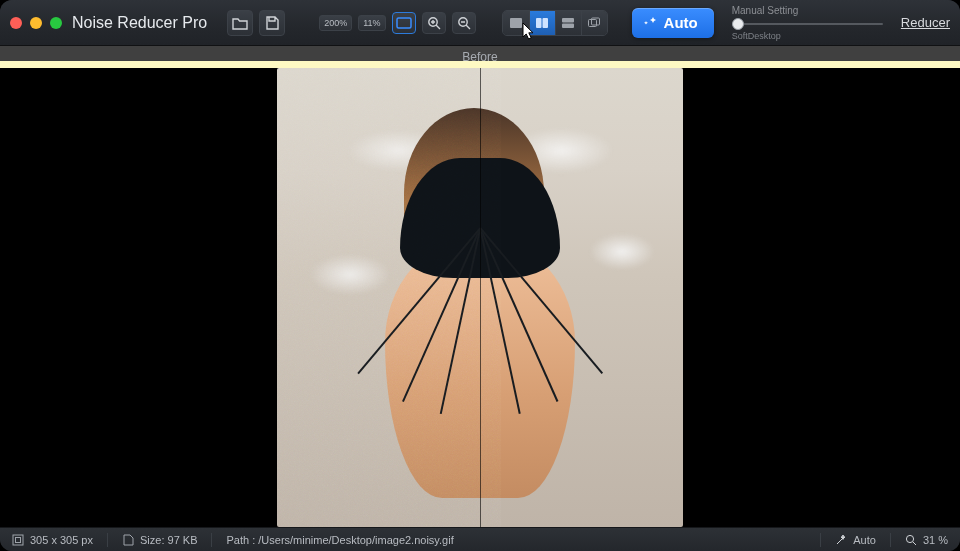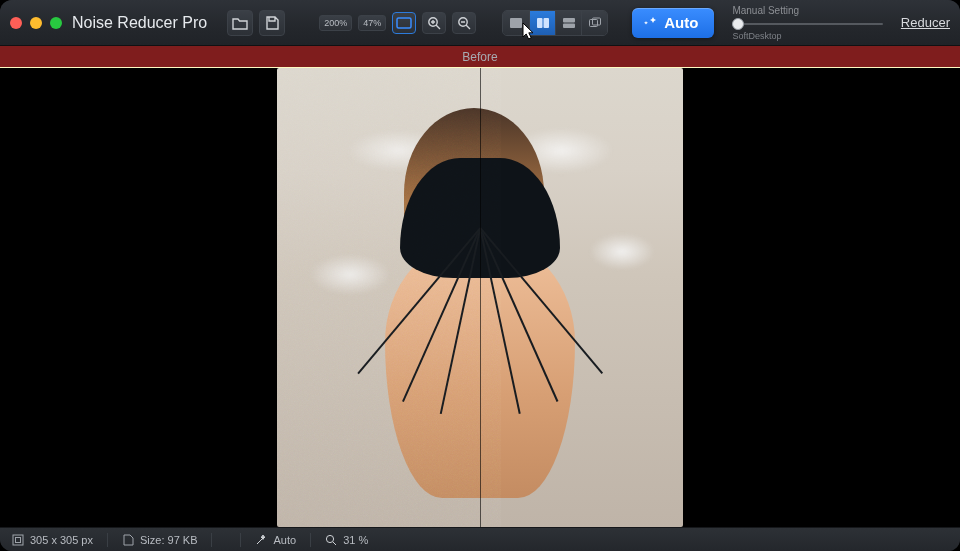--- a/index.html
+++ b/index.html
@@ -32,21 +32,21 @@
 #manual{margin-left:18px;flex:1;display:flex;flex-direction:column;justify-content:center;max-width:240px}
 #manual .lbl{font-size:10px;color:#8c8f94;margin-bottom:2px}
 #slider{position:relative;height:12px}
 #slider .track{position:absolute;top:5px;left:0;right:0;height:2px;background:#55595f;border-radius:2px}
 #slider .thumb{position:absolute;top:0;left:0;width:12px;height:12px;border-radius:50%;background:#e9ebee;border:1px solid #9aa0a7;cursor:pointer}
 #slider-labels{display:flex;font-size:9px;color:#7d8187;margin-top:1px}
 
 #feedback{margin-left:18px;text-decoration:underline;color:#d7d9dd;font-size:13px;cursor:pointer}
 
 
-#ba-header{height:22px;background:#7f1d1d;display:flex;color:#a7abb1;font-size:12px;border-bottom:1px solid #fef9c3}
+#ba-header{height:22px;background:#404040;display:flex;color:#a7abb1;font-size:12px;border-bottom:7px solid #fef9c3}
 #ba-header div{flex:1;text-align:center;line-height:22px}
 
 
 #canvas{position:absolute;top:68px;left:0;right:0;bottom:24px;background:#000;display:flex;align-items:center;justify-content:center}
 #photo{width:406px;height:459px;position:relative;overflow:hidden;border-radius:2px;
   background:
    
    linear-gradient(180deg,#dcd7cd 0%,#d8d1c7 22%,#cfc6ba 45%,#bfb4a8 100%);
 }
 
@@ -114,21 +114,21 @@
       </div>
       <div class="tb-btn">
         <svg width="14" height="14" viewBox="0 0 14 14">
             <path d="M2 1h8l3 3v9H2z M4 1v4h6V1" fill="none" stroke="#cfd2d6" stroke-width="1.4"></path>
           </svg>
       </div>
     </div>
 
     <div class="tb-group" style="margin-left:34px">
       <span class="zoom-badge">200%</span>
-      <span class="zoom-badge">47%</span>
+      <span class="zoom-badge">11%</span>
       <div class="tb-btn small" style="border-color:#2c7bdc">
         <svg width="16" height="12" viewBox="0 0 16 12">
             <rect x="1" y="1" width="14" height="10" rx="1.5" fill="none" stroke="#3a8dff" stroke-width="1.5"></rect>
           </svg>
       </div>
       <div class="tb-btn small">
         <svg width="14" height="14" viewBox="0 0 14 14">
             <circle cx="6" cy="6" r="4.2" fill="none" stroke="#cfd2d6" stroke-width="1.4"></circle>
             <path d="M9 9l4 4M6 4v4M4 6h4" stroke="#cfd2d6" stroke-width="1.4"></path>
           </svg>
@@ -224,20 +224,23 @@
       <span>305 x 305 px</span>
     </div>
     <div class="sep"></div>
     <div class="stat-item">
       <svg width="12" height="12" viewBox="0 0 12 12">
           <path d="M2 1h6l3 3v7H2z" fill="none" stroke="#9ea3aa"></path>
         </svg>
       <span>Size: 97 KB</span>
     </div>
     <div class="sep"></div>
+    <div class="stat-item" style="flex:1">
+      <span>Path : /Users/minime/Desktop/image2.noisy.gif</span>
+    </div>
     <div class="sep"></div>
     <div class="stat-item clk">
       <svg width="12" height="12" viewBox="0 0 12 12">
           <path d="M2 10l7-7M8 1l.7 1.5L10 3.2l-1.3.7L8 5.4 7.3 3.9 6 3.2l1.3-.7z" stroke="#cfd2d6" stroke-width="1" fill="#cfd2d6"></path>
         </svg>
       <span>Auto</span>
     </div>
     <div class="sep"></div>
     <div class="stat-item clk">
       <svg width="12" height="12" viewBox="0 0 12 12">

